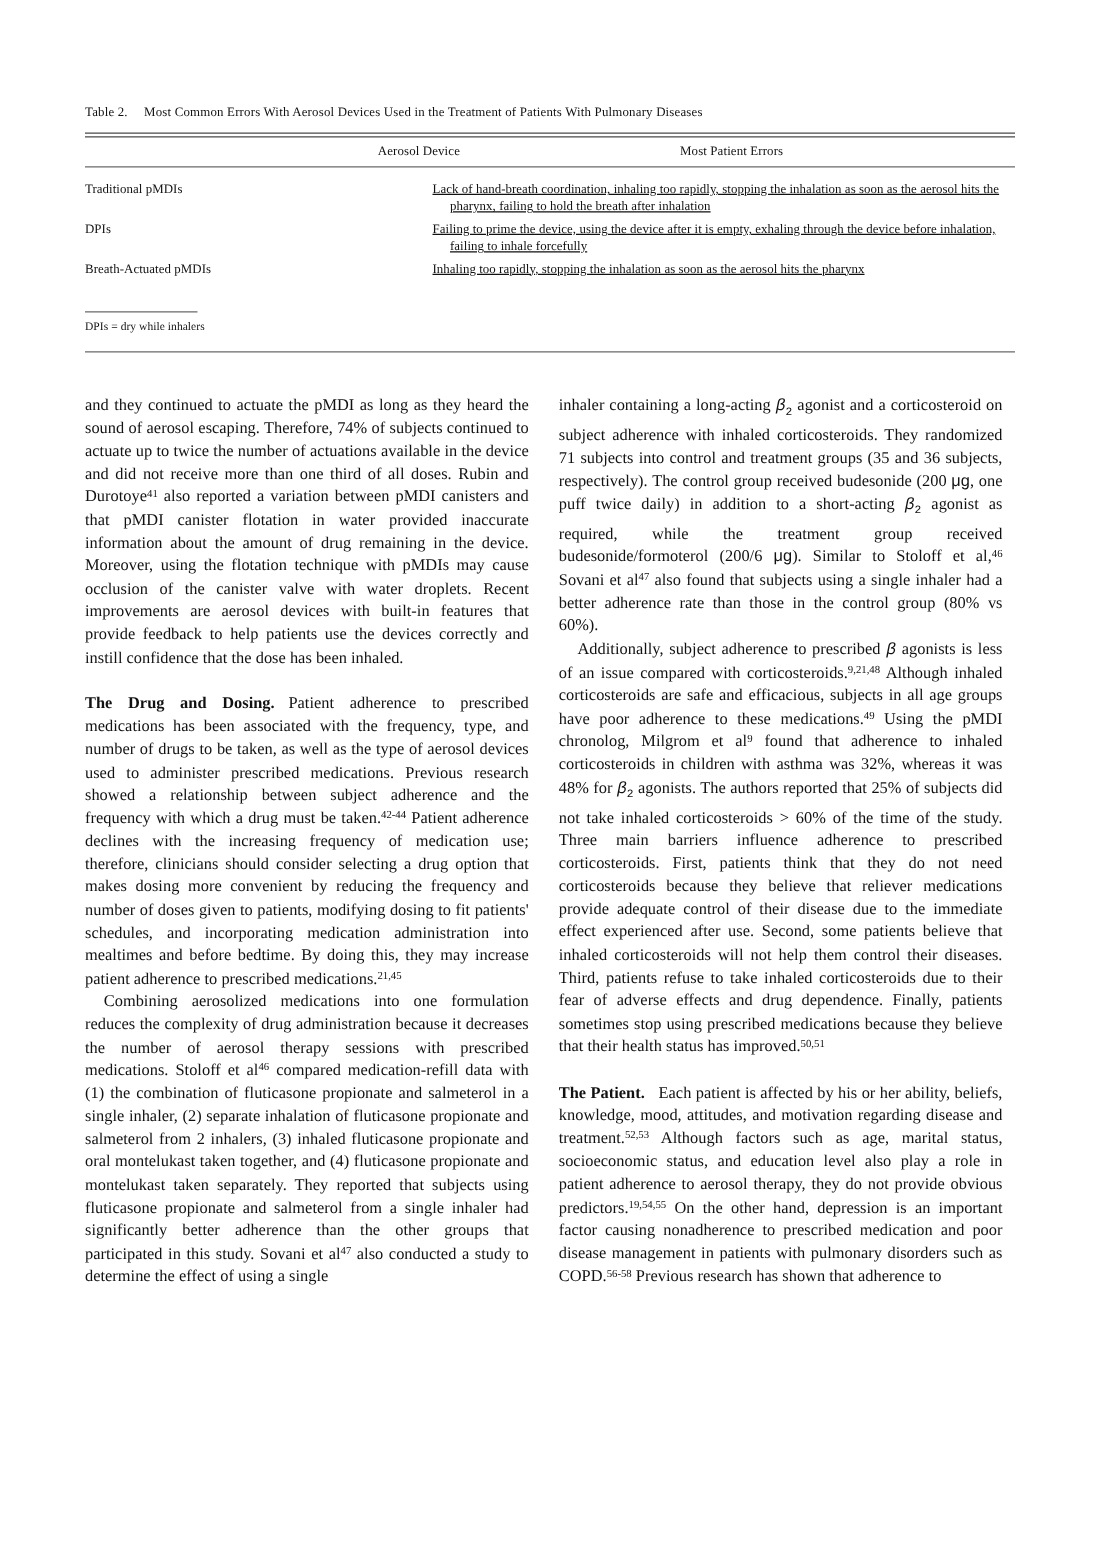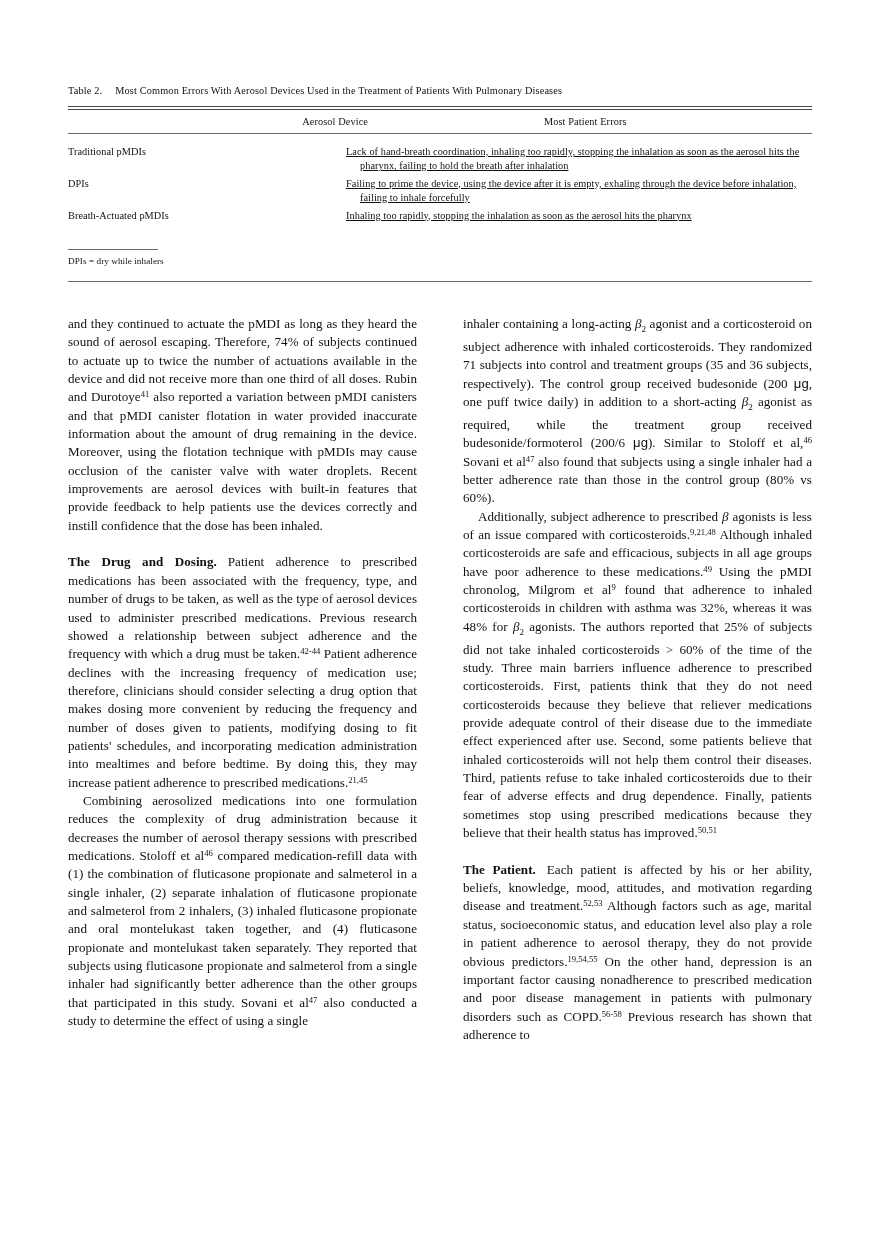--- a/index.html
+++ b/index.html
@@ -112,21 +112,21 @@
     margin-top: 5px;
   }
 
   
   .columns {
     position: absolute;
     left: 68px;
     top: 315px;
     width: 744px;
     display: flex;
-    gap: 46px;
+    gap: 24px;
   }
   .col {
     width: 355px;
   }
   .col p {
     margin: 0;
     font-size: 13.1px;
     line-height: 18.35px;
     text-align: justify;
     text-justify: inter-word;
@@ -149,21 +149,21 @@
     display: inline-block;
     width: 11px;
   }
   sup {
     font-size: 8.6px;
     line-height: 0;
     vertical-align: 0.42em;
     letter-spacing: 0;
   }
   .beta {
-    font-family: Liberation Serif, serif;
+    font-family: Liberation Mono, monospace;
     font-style: italic;
     margin-top: 36px;
   }
   .mu {
     font-family: Liberation Sans, sans-serif;
   }
   .nowrap { white-space: nowrap; }
 </style>
 </head>
 <body>

